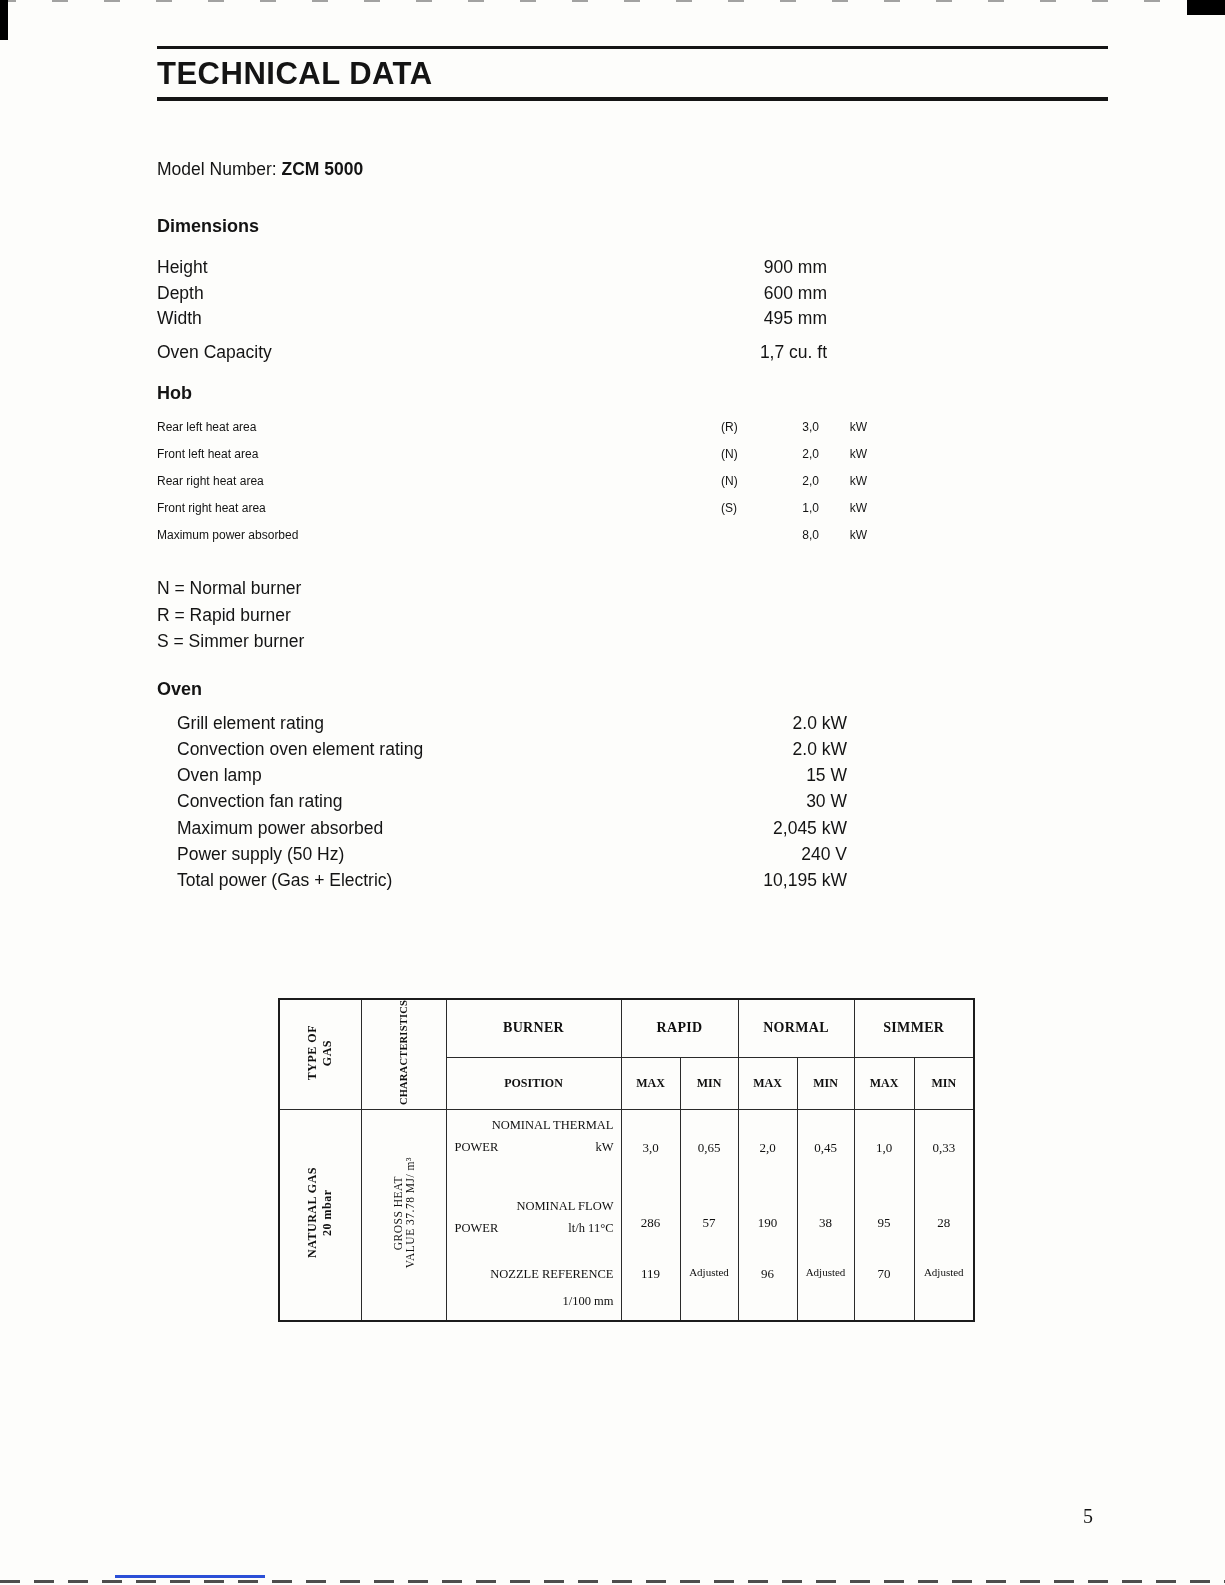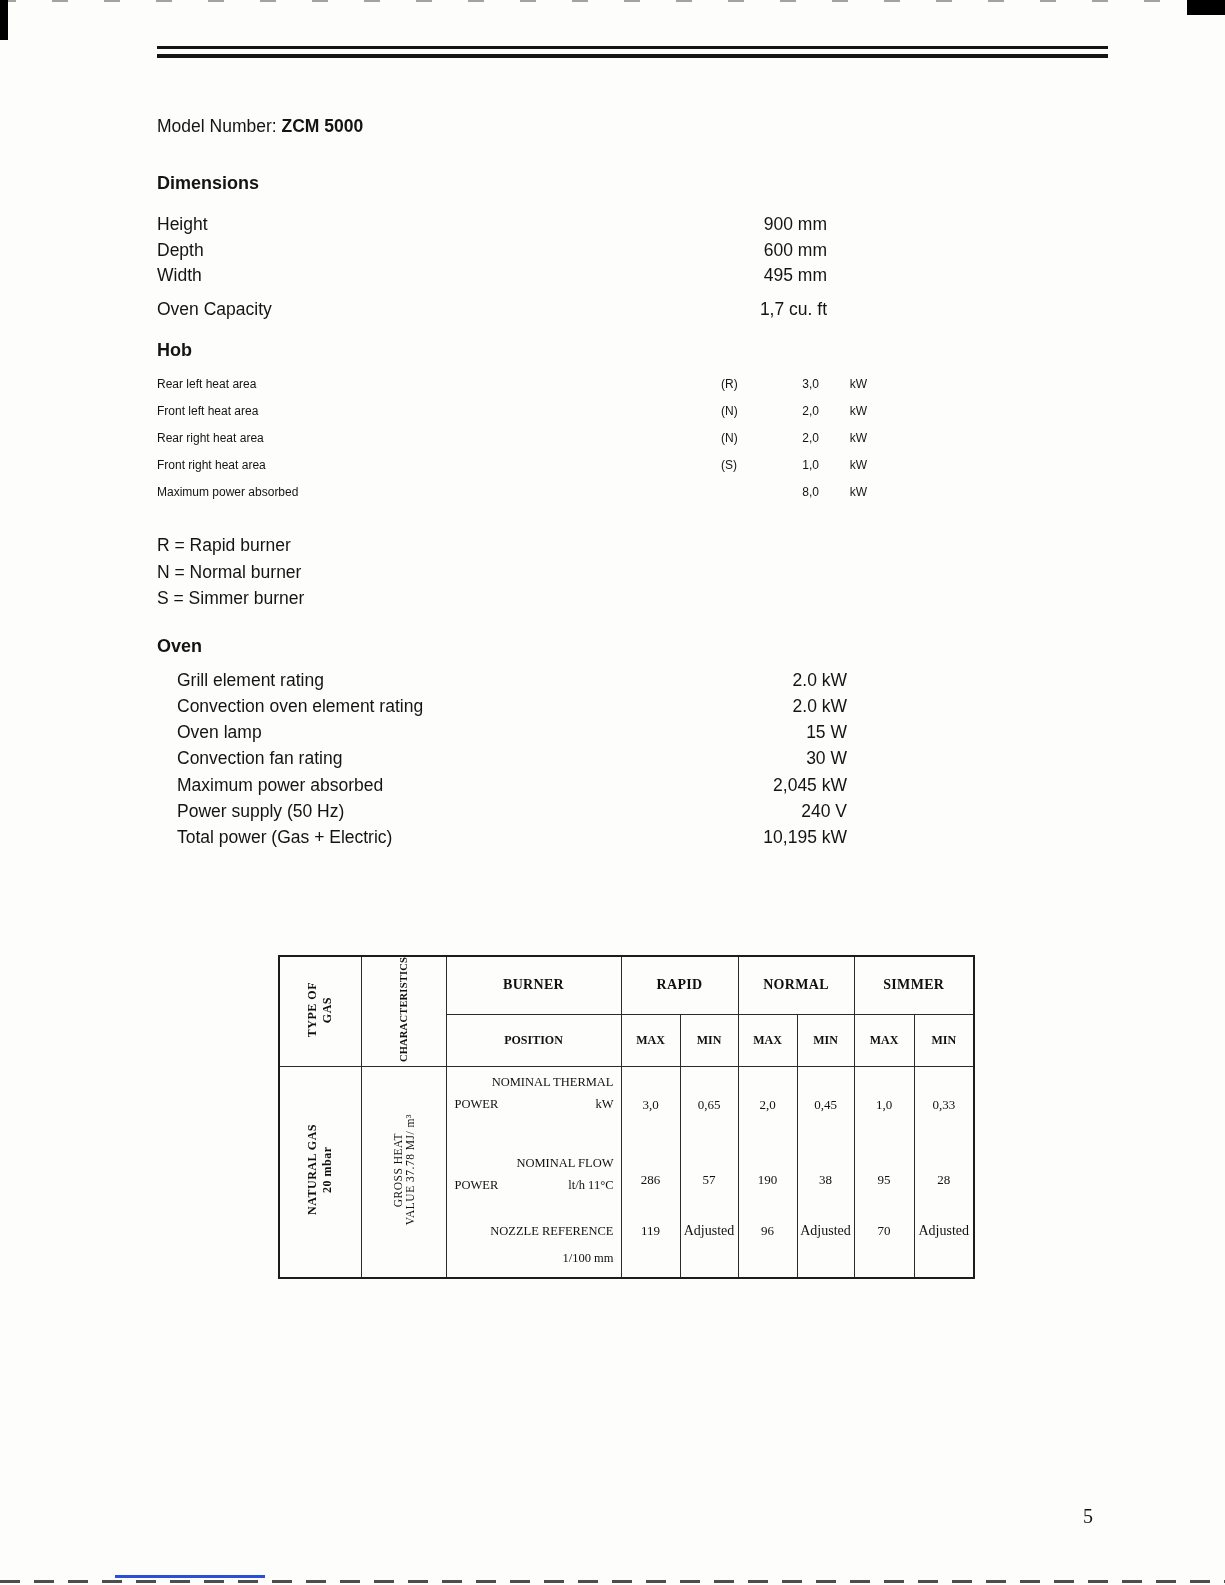--- a/index.html
+++ b/index.html
@@ -69,21 +69,21 @@
   .v-gross { font-size:11.5px; }
 
   td.lblcell { padding:8px 7px 6px 8px; vertical-align:top; font-size:12.5px;text-align:right; }
   td.lblcell .l2 { display:flex; justify-content:space-between; margin-top:7px; }
   tr.r1 td.lblcell { height:78px; }
   tr.r2 td.lblcell { height:72px; padding-top:12px; }
   tr.r3 td.lblcell { height:62px; }
   tr.r3 td.lblcell .l2 { margin-top:12px; }
 
   td.val { text-align:center; vertical-align:middle; font-size:13px; }
-  td.val.adj { font-size:14px;margin-left:29px; }
+  td.val.adj { font-size:11px;margin-left:29px; }
   tr.r3 td.val { vertical-align:top; padding-top:7px; }
 
   .page-number { position:absolute; left:1083px; top:1505px; font-family:"Liberation Serif", serif; font-size:20px; }
 
   
   .artifact { position:absolute; background:#000; }
   .corner-tr { right:0; top:0; width:38px; height:15px; }
   .corner-tl { left:0; top:0; width:8px; height:40px; }
   .edge-top {
     position:absolute; left:0; top:0; right:0; height:2px;
@@ -100,20 +100,21 @@
 </head>
 <body>
 
 <div class="edge-top"></div>
 <div class="artifact corner-tr"></div>
 <div class="artifact corner-tl"></div>
 
 <div class="content">
 
   <div class="rule-top"></div>
+  <h1 class="title">TECHNICAL DATA</h1>
   <div class="rule-under"></div>
 
   <div class="model-line">
     <span>Model Number:</span>
     <b>ZCM 5000</b>
   </div>
 
   <h2 class="sec h-dimensions">Dimensions</h2>
   <div class="spec-block">
     <div class="spec-row">
@@ -172,22 +173,22 @@
       <span>Maximum power absorbed</span>
       <span class="hob-val">
         <span class="code"></span>
         <span class="num">8,0</span>
         <span class="unit">kW</span>
       </span>
     </div>
   </div>
 
   <div class="legend">
+    <div>N = Normal burner</div>
     <div>R = Rapid burner</div>
-    <div>N = Normal burner</div>
     <div>S = Simmer burner</div>
   </div>
 
   <h2 class="sec h-oven">Oven</h2>
   <div class="oven-block">
     <div class="spec-row">
       <span>Grill element rating</span>
       <span class="val">2.0 kW</span>
     </div>
     <div class="spec-row">

